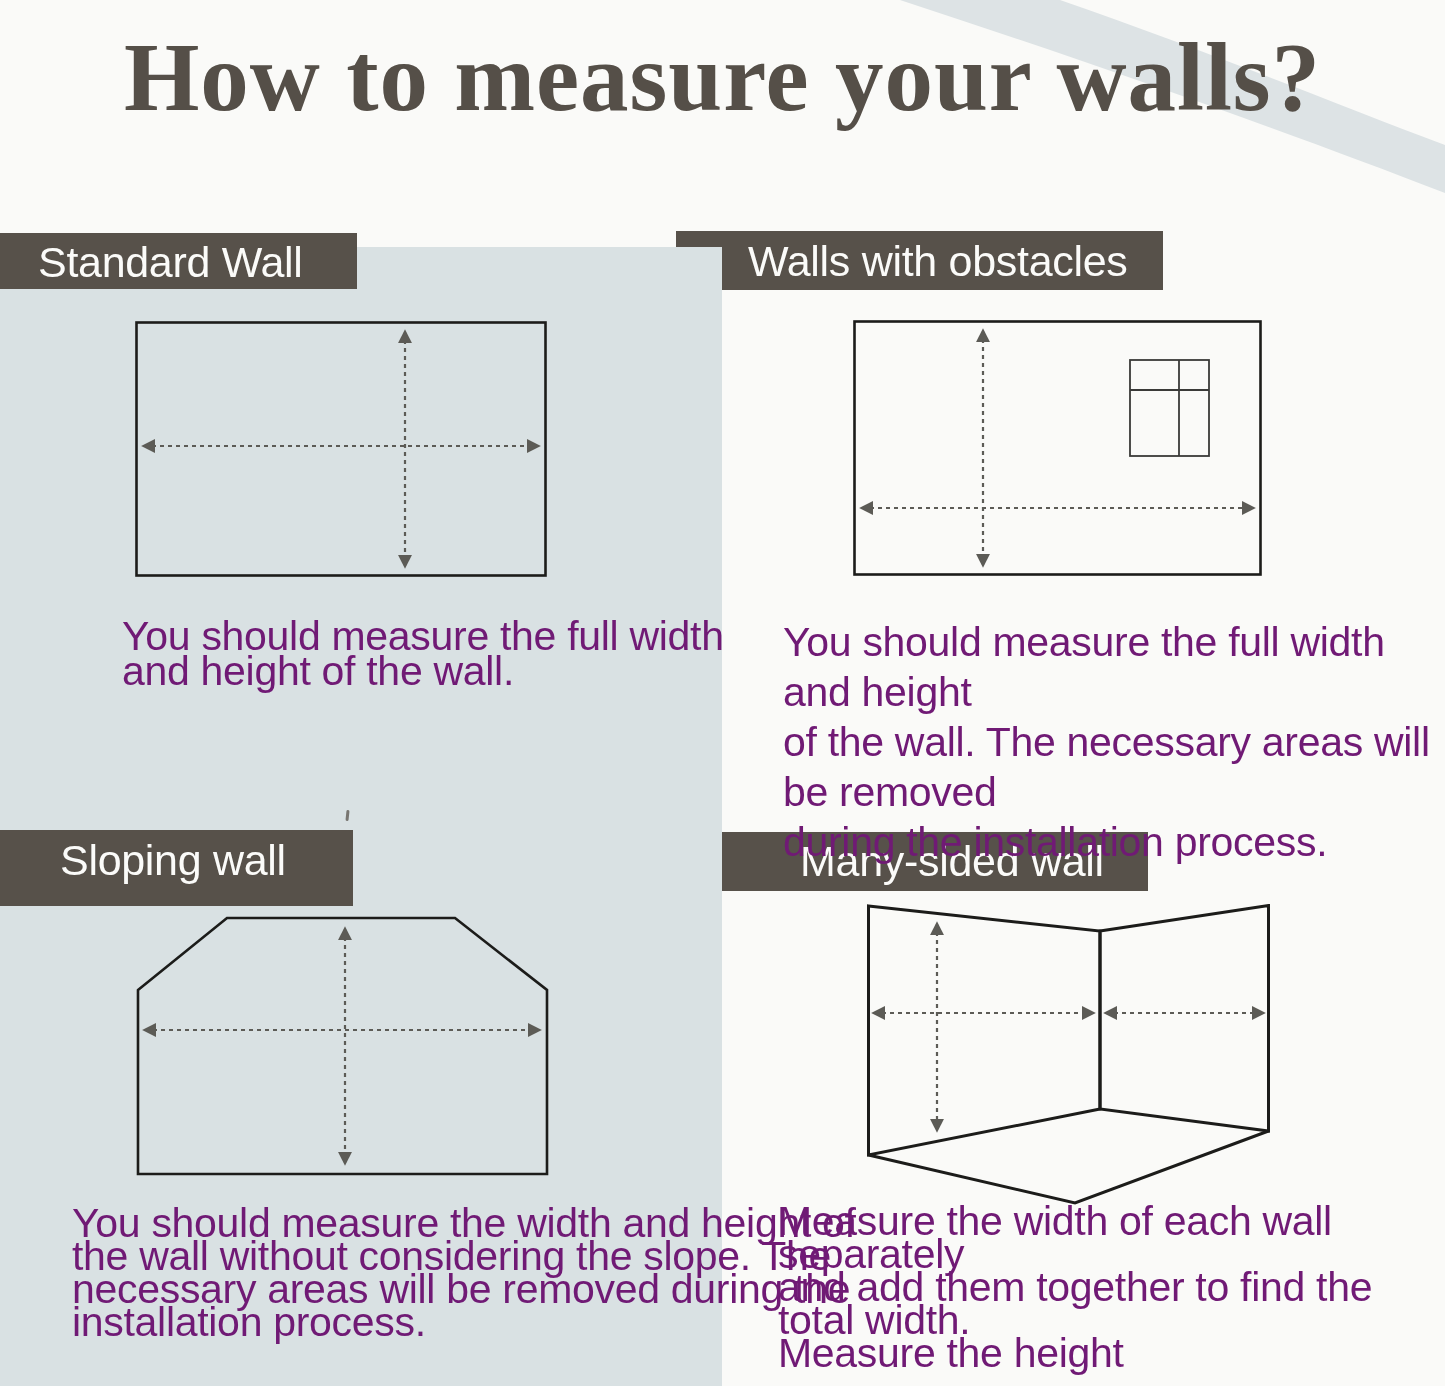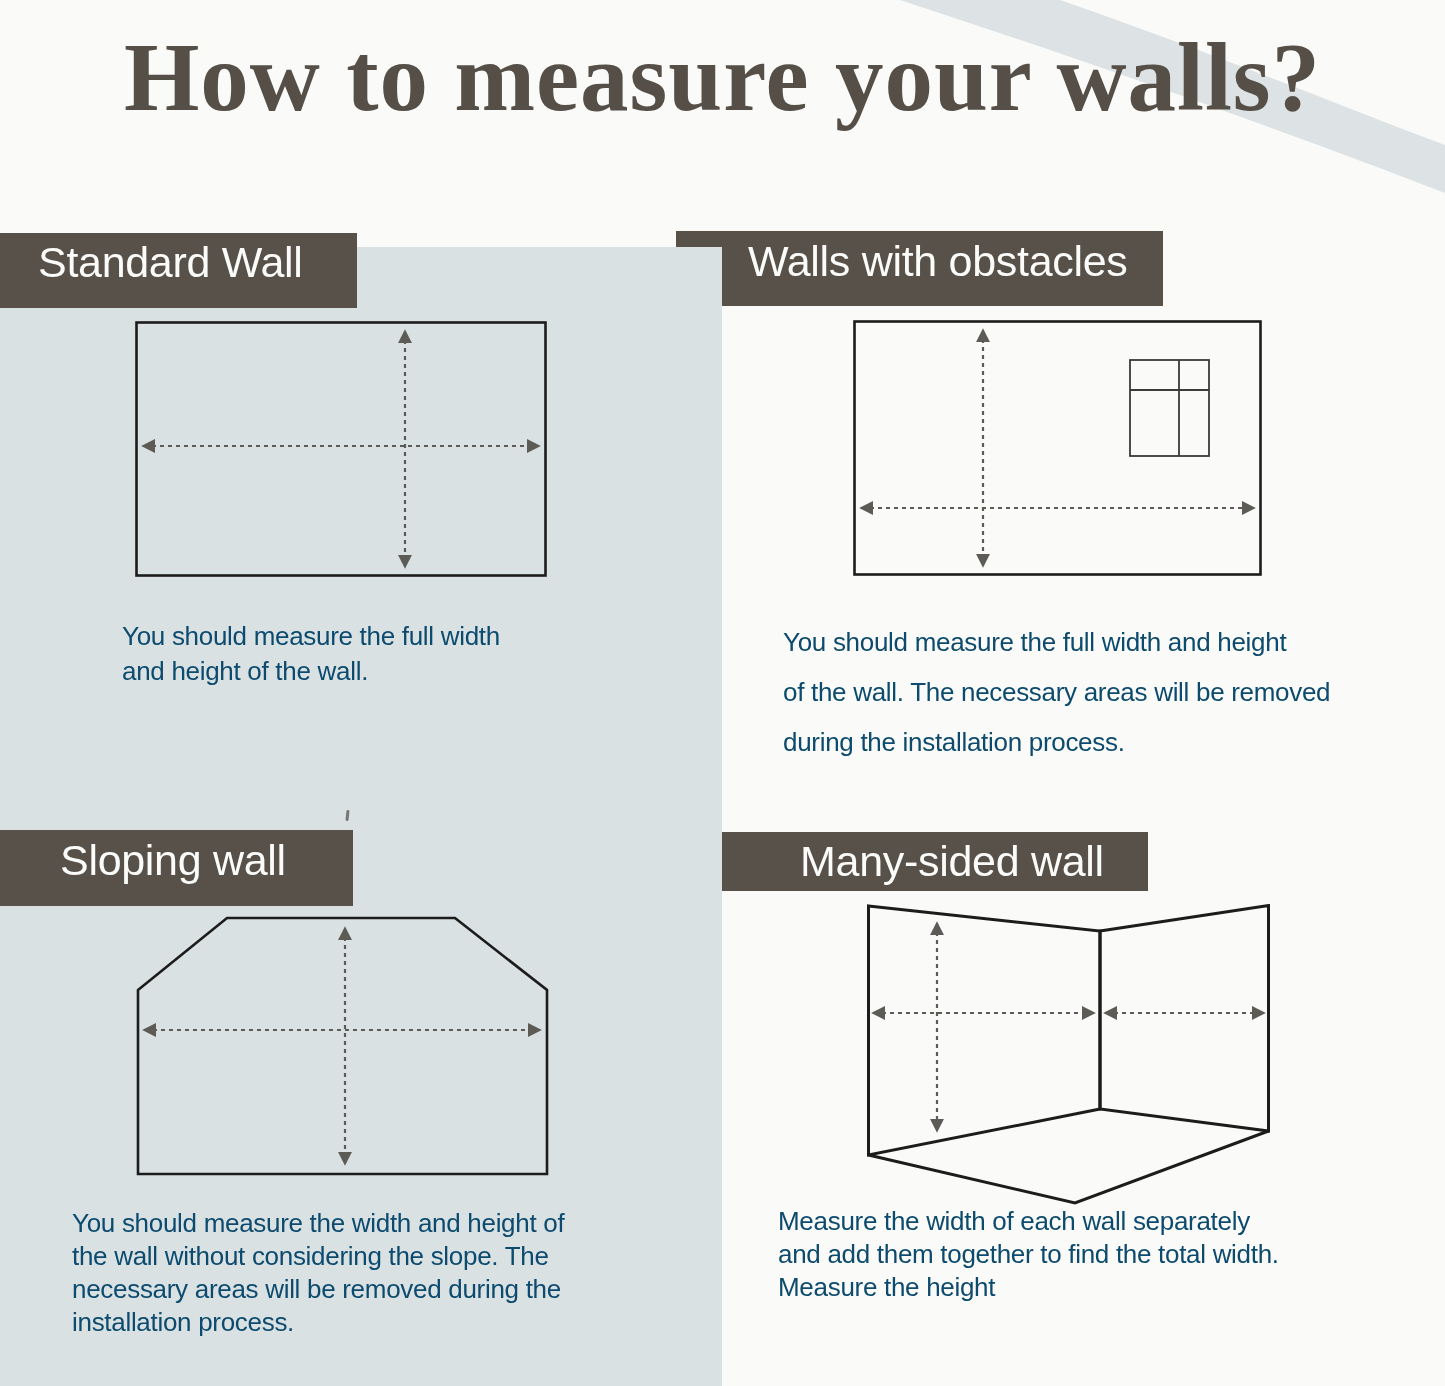--- a/index.html
+++ b/index.html
@@ -27,34 +27,34 @@
   .bar{
     position:absolute;
     background:#57514a;
     color:#fbfbf9;
     font-size:43px;
     letter-spacing:-0.3px;
     white-space:nowrap;
     overflow:hidden;
   }
   .bar span{display:block;}
-  .bar1{left:0;top:233px;width:357px;height:75px;}
+  .bar1{left:0;top:233px;width:357px;height:56px;}
   .bar1 span{padding-left:38px;line-height:59px;}
-  .bar2{left:676px;top:231px;width:487px;height:75px;}
+  .bar2{left:676px;top:231px;width:487px;height:59px;}
   .bar2 span{padding-left:72px;line-height:61px;}
   .bar3{left:0;top:830px;width:353px;height:76px;}
   .bar3 span{padding-left:60px;line-height:60px;}
   .bar4{left:722px;top:832px;width:426px;height:59px;}
   .bar4 span{padding-left:78px;line-height:59px;}
   .diagram{position:absolute;}
   .caption{
     position:absolute;
     margin:0;
-    color:#0c4a6e;
-    font-size:26px;
+    color:#701a75;
+    font-size:41px;
     letter-spacing:-0.3px;
     white-space:pre-line;
   }
   .cap1{left:122px;top:619px;line-height:35px;}
   .cap2{left:783px;top:617px;line-height:50px;}
   .cap3{left:72px;top:1207px;line-height:33px;}
   .cap4{left:778px;top:1205px;line-height:33px;}
   .stray{
     position:absolute;left:346px;top:810px;width:3px;height:11px;
     background:#787671;border-radius:2px;transform:rotate(6deg);

